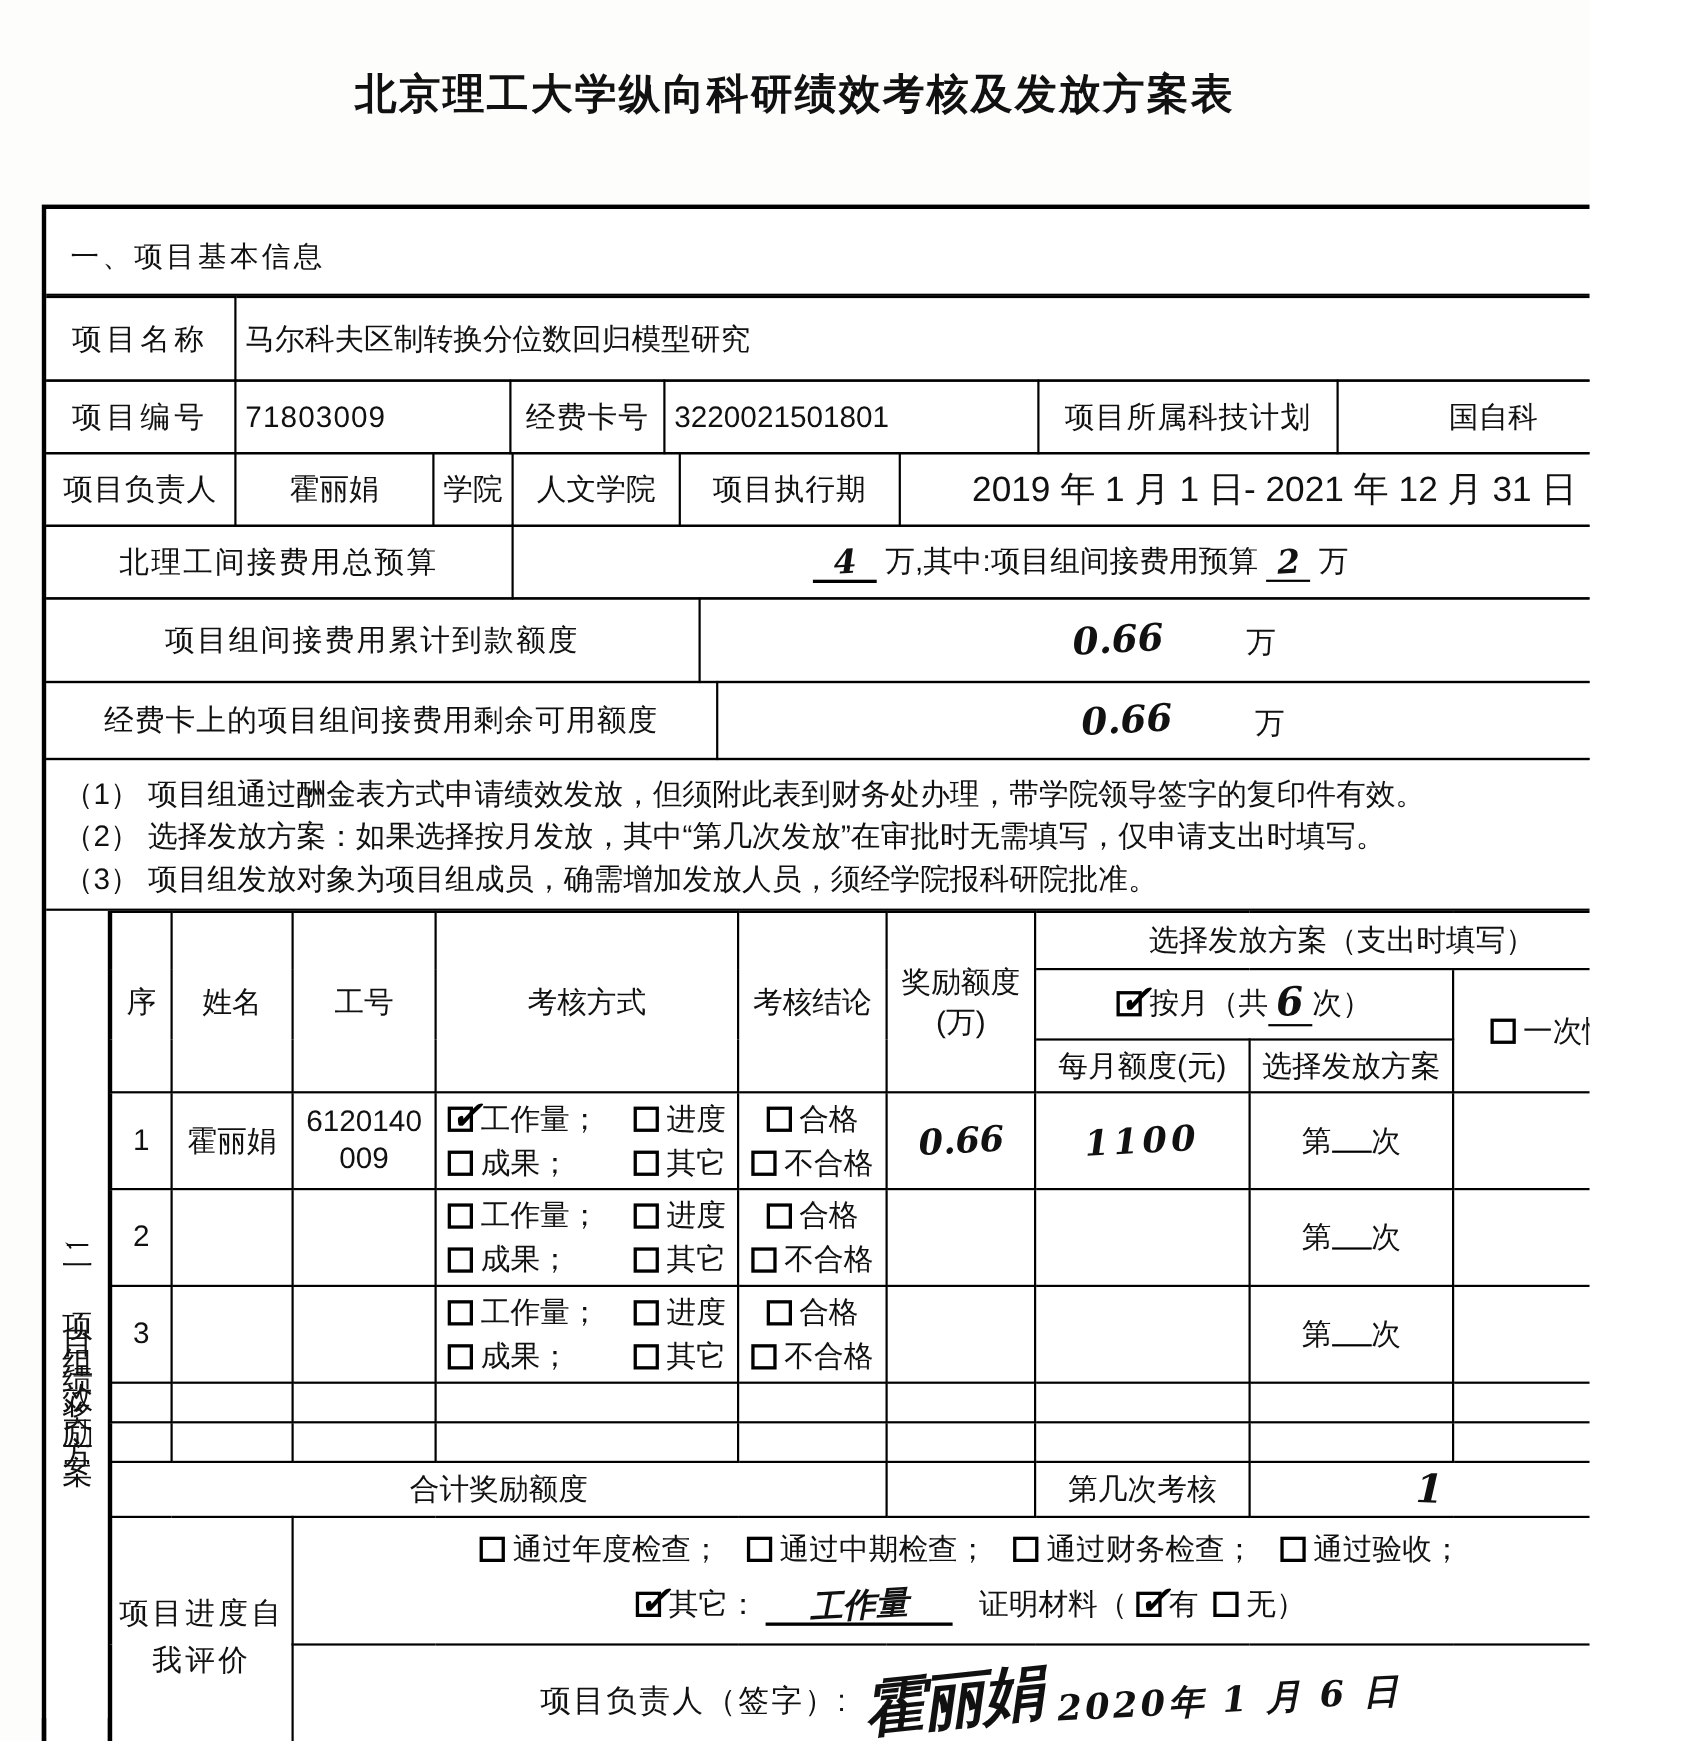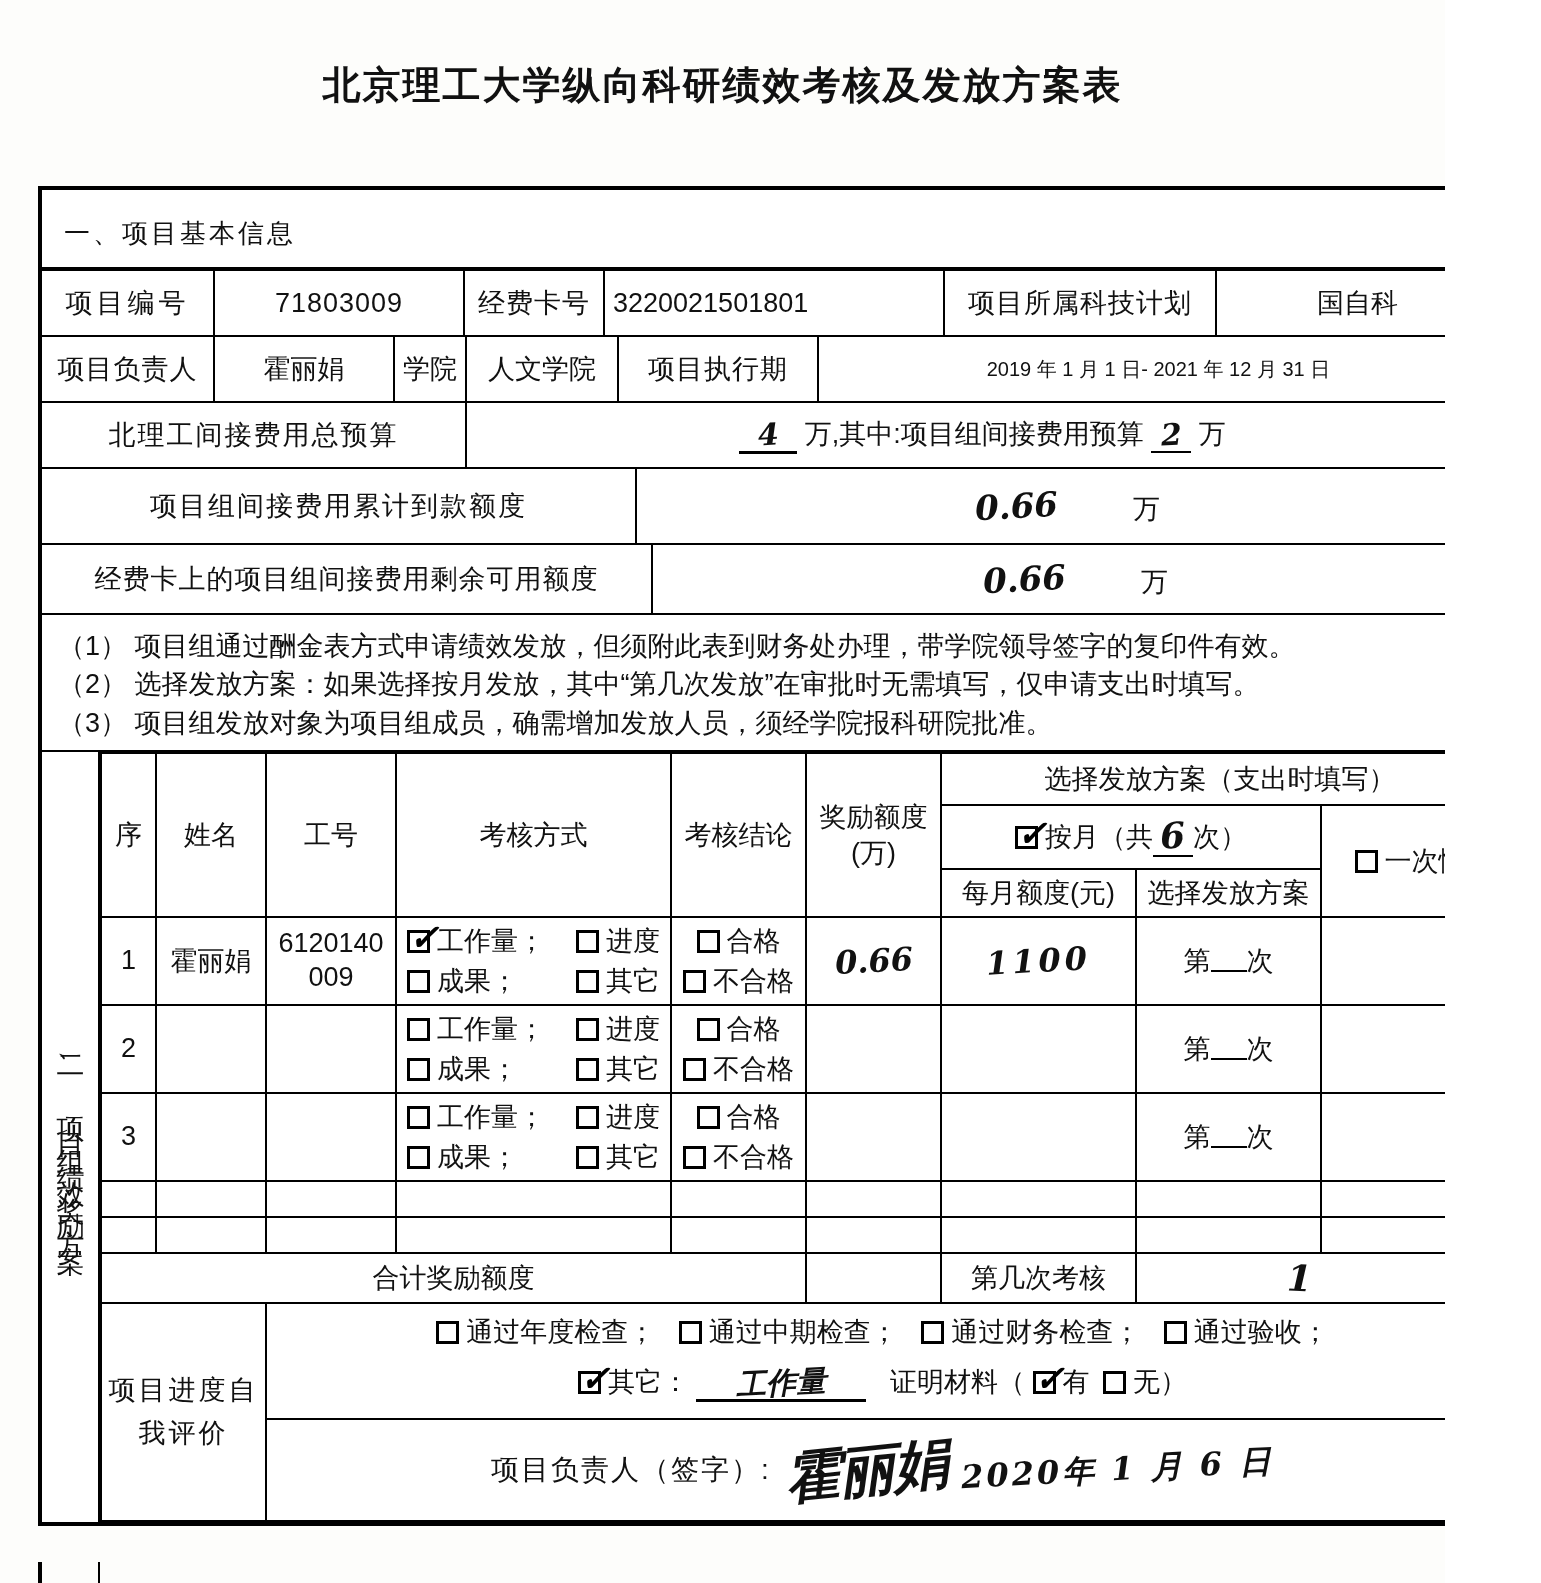--- a/index.html
+++ b/index.html
@@ -36,21 +36,21 @@
     font-size:27px;
     font-weight:normal;
     padding:4px 8px;
     overflow:hidden;
   }
   table.row-table tr > td:first-child { border-left:none; }
   table.row-table tr > td:last-child { border-right:none; }
   .lab { text-align:center; letter-spacing:4px; }
   .val-left { text-align:left; padding-left:14px; }
   .center { text-align:center; }
-  .projno { font-size:32px; font-weight:bold; text-align:center; letter-spacing:1px; }
+  .projno { font-size:32px; font-weight:bold; letter-spacing:1px; }
   .cardno { font-size:28px; padding-left:4px; letter-spacing:0px; }
 
   
   .hw {
     font-family:"DejaVu Serif", serif;
     font-style:italic;
     font-weight:bold;
     display:inline-block;
     transform:rotate(-3deg);
   }
@@ -146,20 +146,32 @@
 <body>
 
 <div class="page">
 
   <h1 class="title">北京理工大学纵向科研绩效考核及发放方案表</h1>
 
   <div class="form">
 
     <div class="sec-header">一、项目基本信息</div>
 
+    <table class="row-table">
+      <colgroup>
+          <col style="width:172px">
+          <col>
+        </colgroup>
+      <tbody>
+          <tr style="height:76px">
+        <td class="lab">项目名称</td>
+        <td class="val-left">马尔科夫区制转换分位数回归模型研究</td>
+      </tr>
+    </tbody>
+      </table>
 
     <table class="row-table">
       <colgroup>
           <col style="width:172px">
           <col style="width:250px">
           <col style="width:140px">
           <col style="width:340px">
           <col style="width:272px">
           <col>
         </colgroup>
@@ -184,21 +196,21 @@
           <col style="width:200px">
           <col>
         </colgroup>
       <tbody>
           <tr style="height:66px">
         <td class="lab" style="letter-spacing:1px">项目负责人</td>
         <td class="center">霍丽娟</td>
         <td class="lab" style="letter-spacing:0;padding:4px 2px">学院</td>
         <td class="center" style="padding:4px 2px">人文学院</td>
         <td class="lab" style="letter-spacing:1px">项目执行期</td>
-        <td class="center" style="font-size:20px">2019 年 1 月 1   日-   2021 年 12 月 31 日</td>
+        <td class="center" style="font-size:32px">2019 年 1 月 1   日-   2021 年 12 月 31 日</td>
       </tr>
     </tbody>
       </table>
 
     <table class="row-table">
       <colgroup>
           <col style="width:424px">
           <col>
         </colgroup>
       <tbody>

